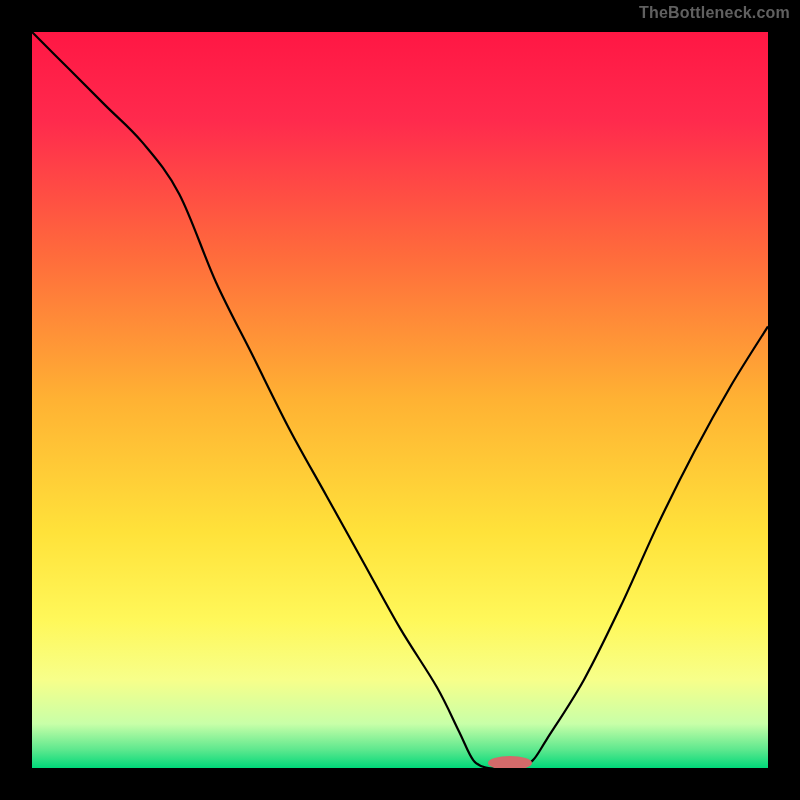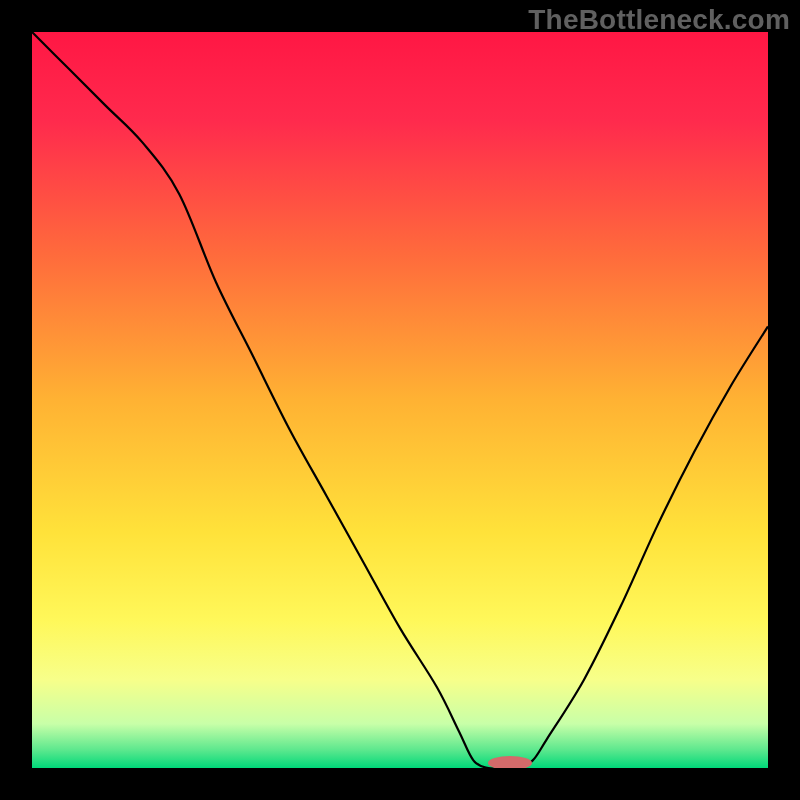--- a/index.html
+++ b/index.html
@@ -15,21 +15,21 @@
     position: relative;
     width: 800px;
     height: 800px;
     background: #000;
   }
   .watermark {
     position: absolute;
     top: 4px;
     right: 10px;
     color: #606060;
-    font-size: 28px;
+    font-size: 16px;
     font-weight: bold;
     letter-spacing: 0.2px;
     z-index: 10;
   }
   .plot-area {
     position: absolute;
     left: 32px;
     top: 32px;
     width: 736px;
     height: 736px;

